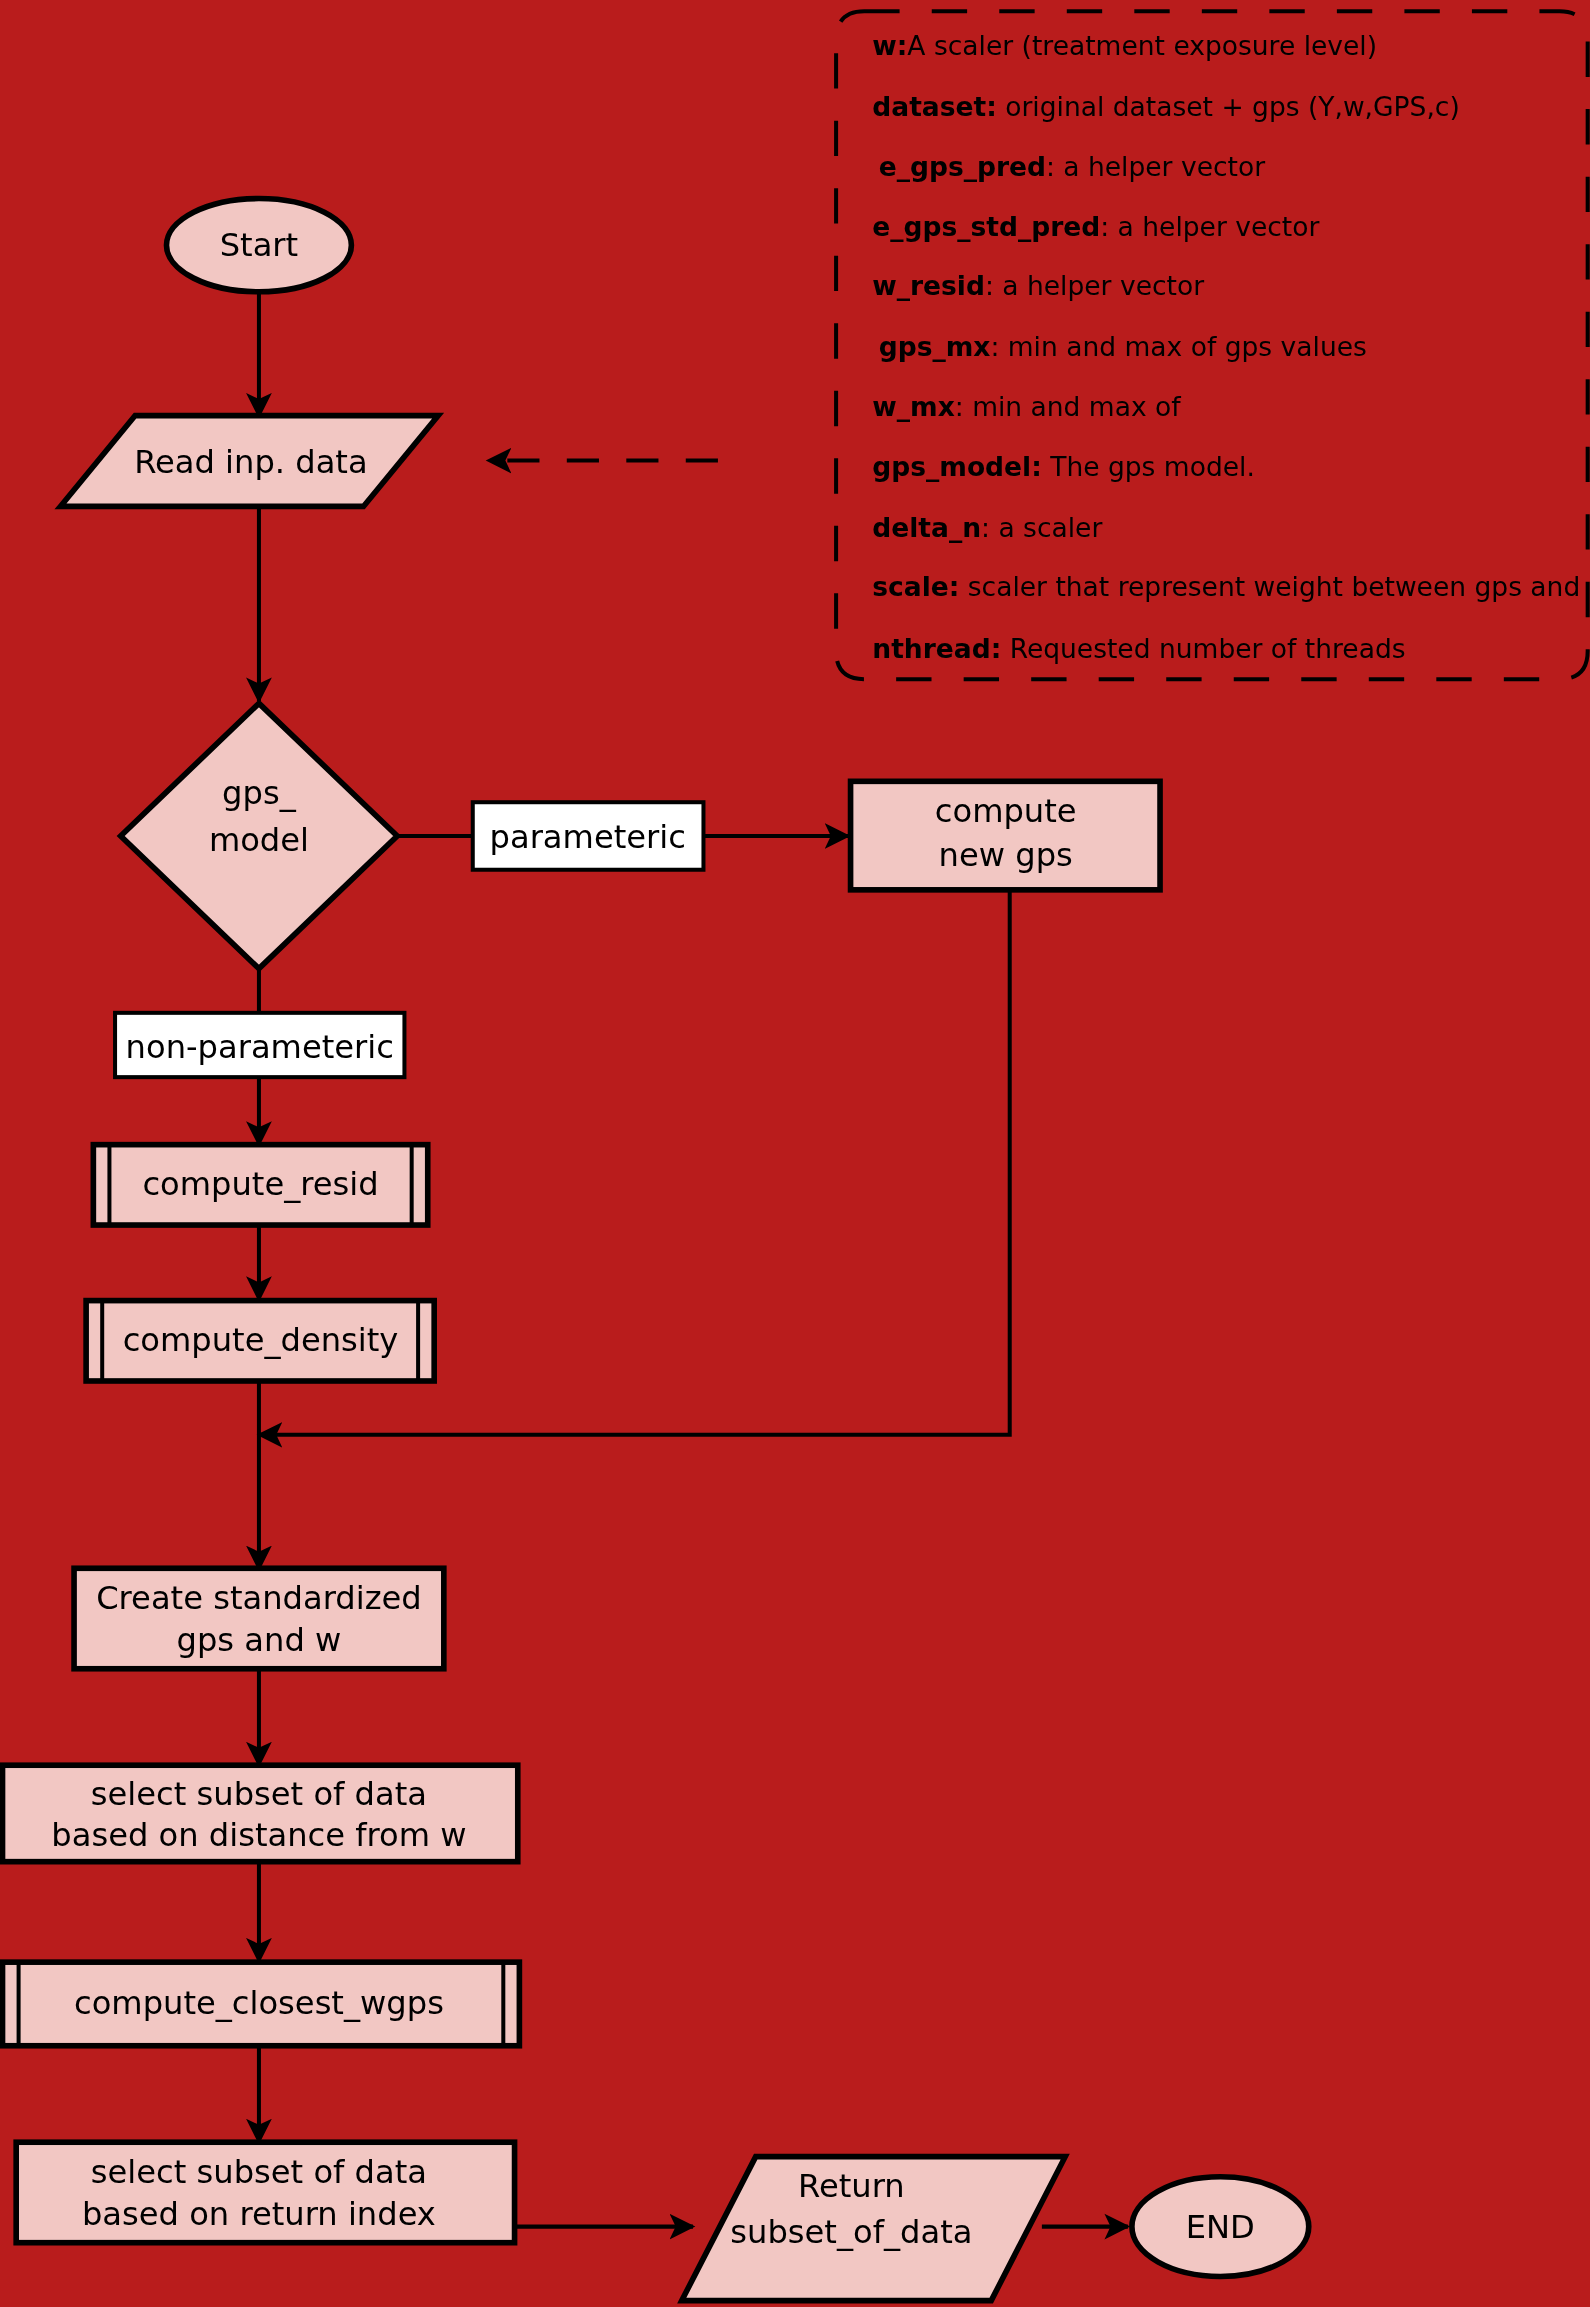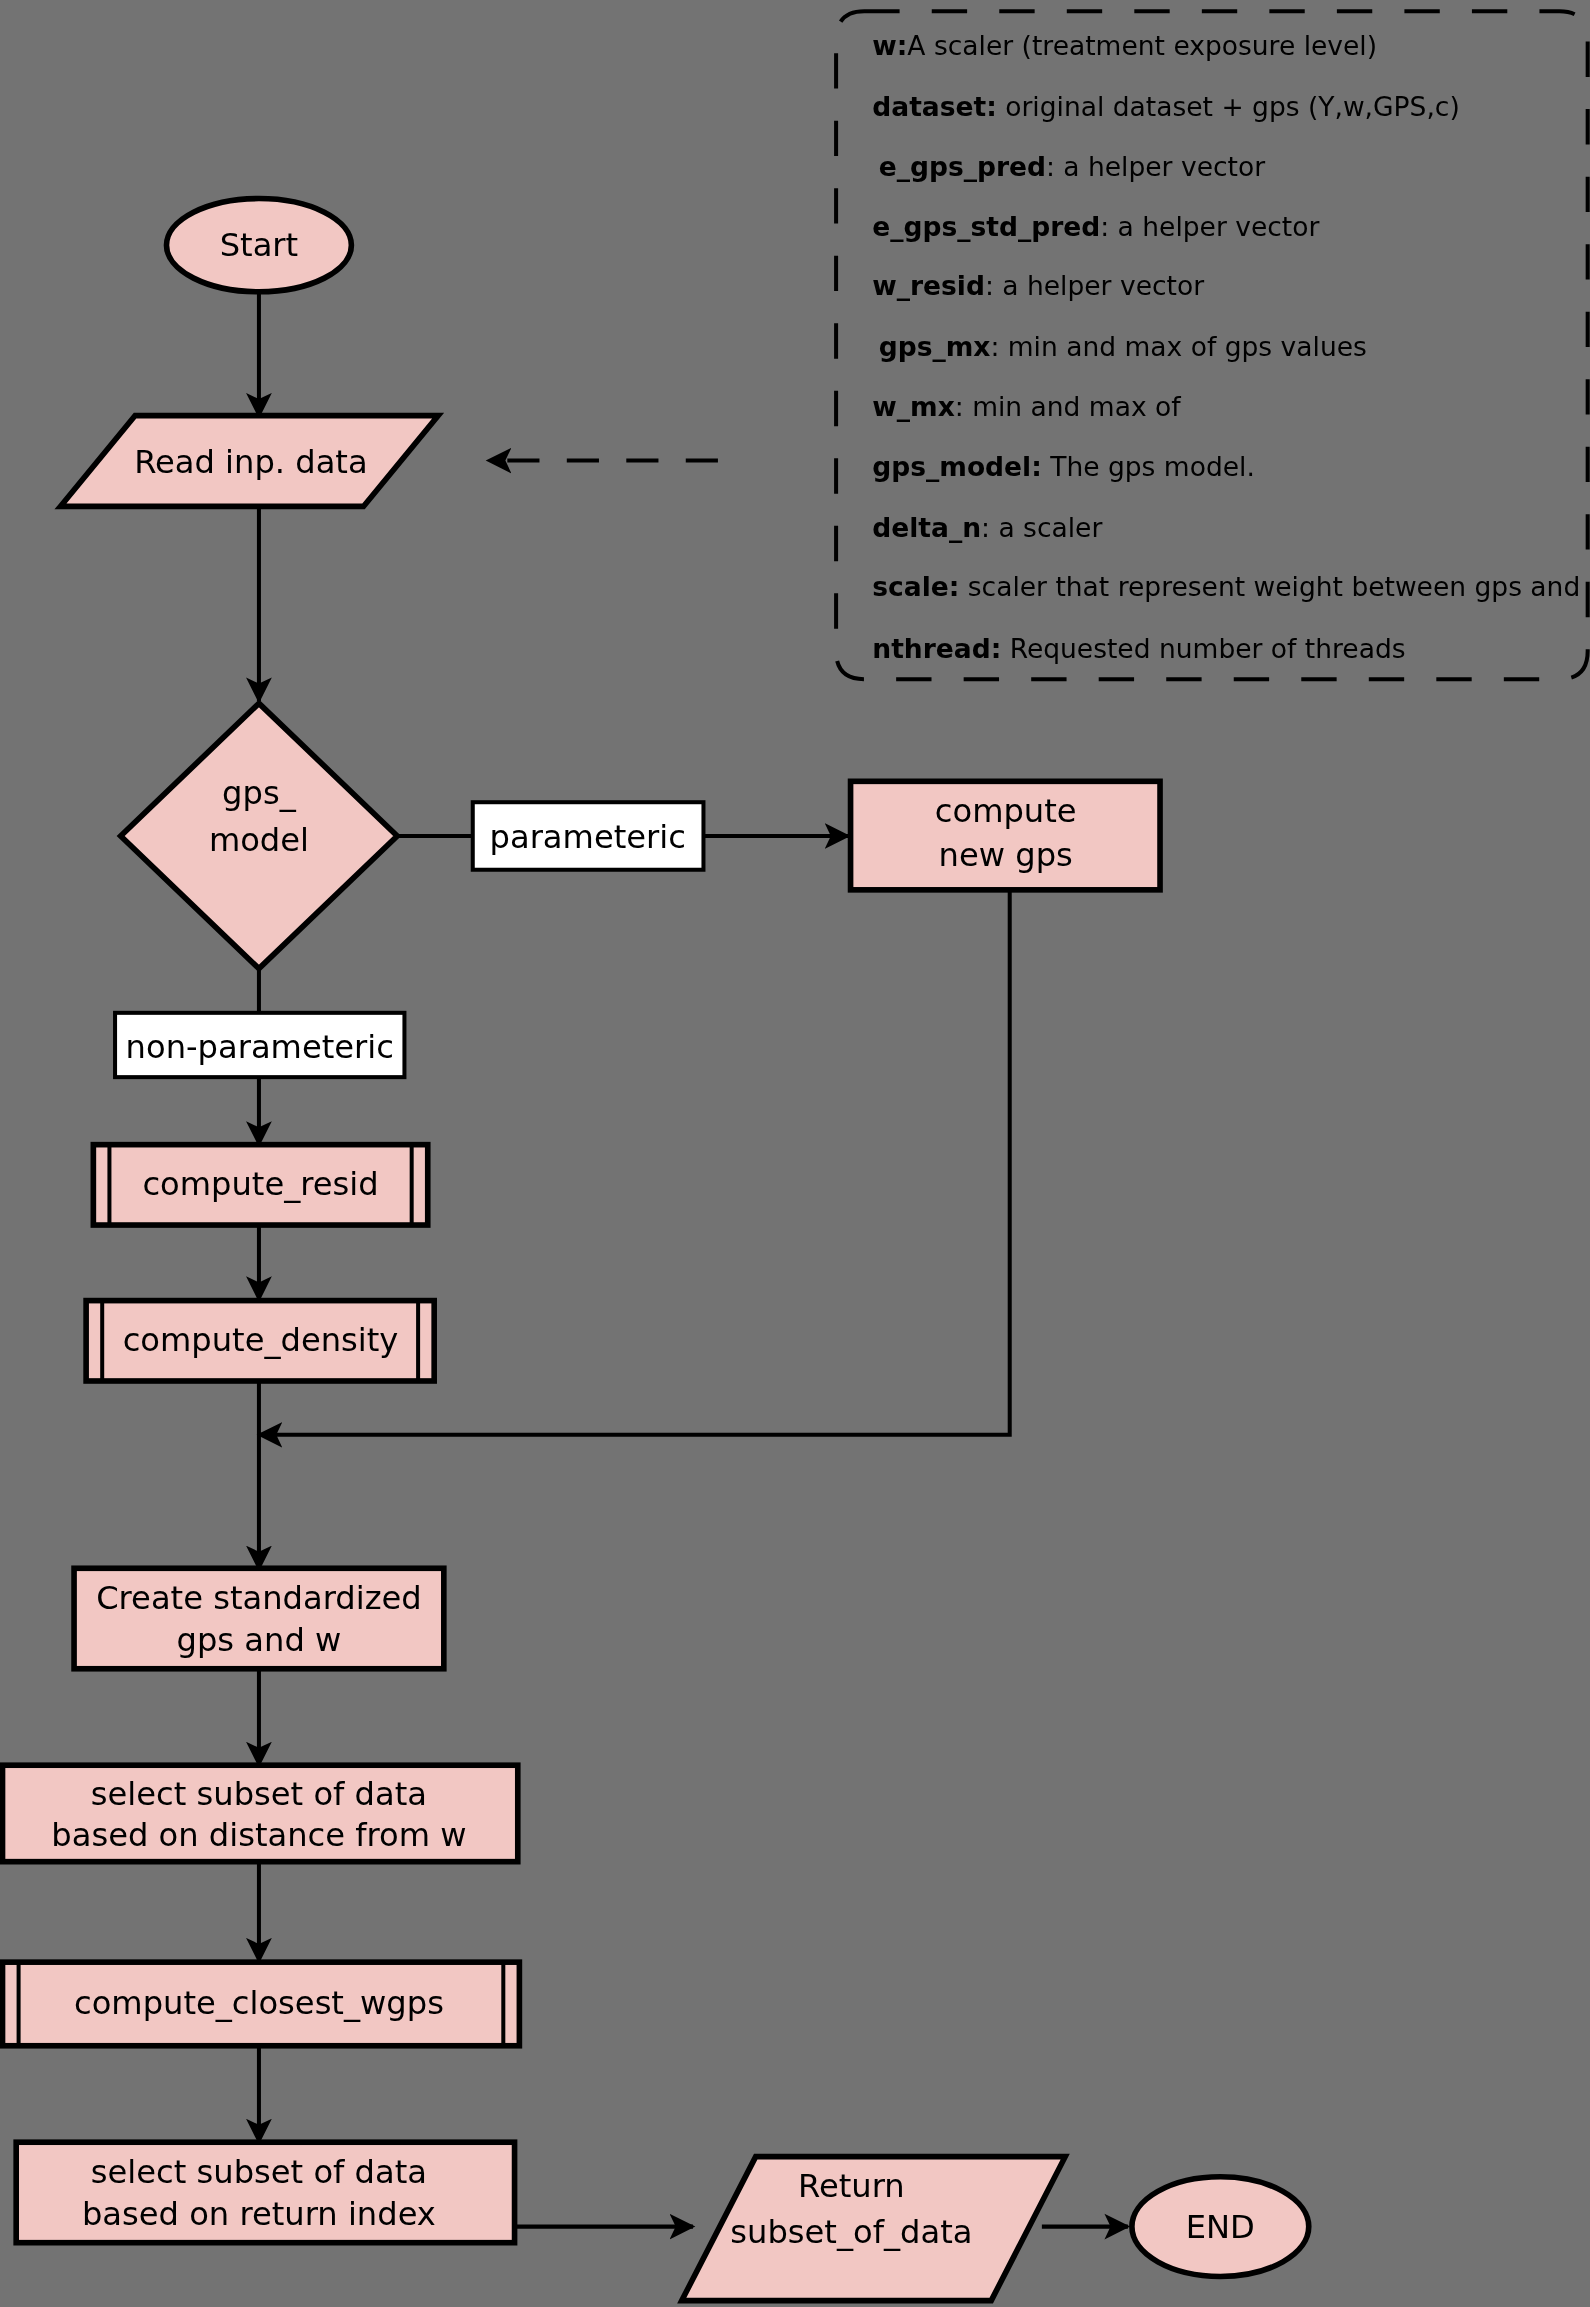--- a/index.html
+++ b/index.html
@@ -7,21 +7,21 @@
     padding: 0;
     background: #ffffff;
   }
   body {
     font-family: "DejaVu Sans", sans-serif;
   }
   #root {
     position: relative;
     width: 1591px;
     height: 2307px;
-    background: #737373;
+    background: #b91c1c;
     overflow: hidden;
   }
   svg.board {
     display: block;
     width: 1591px;
     height: 2307px;
   }
   .node-fill   { fill: #f2c7c3; stroke: #000000; stroke-width: 7; }
   .label-box   { fill: #ffffff; stroke: #000000; stroke-width: 5; }
   .flowline    { stroke: #000000; stroke-width: 5; fill: none; }

